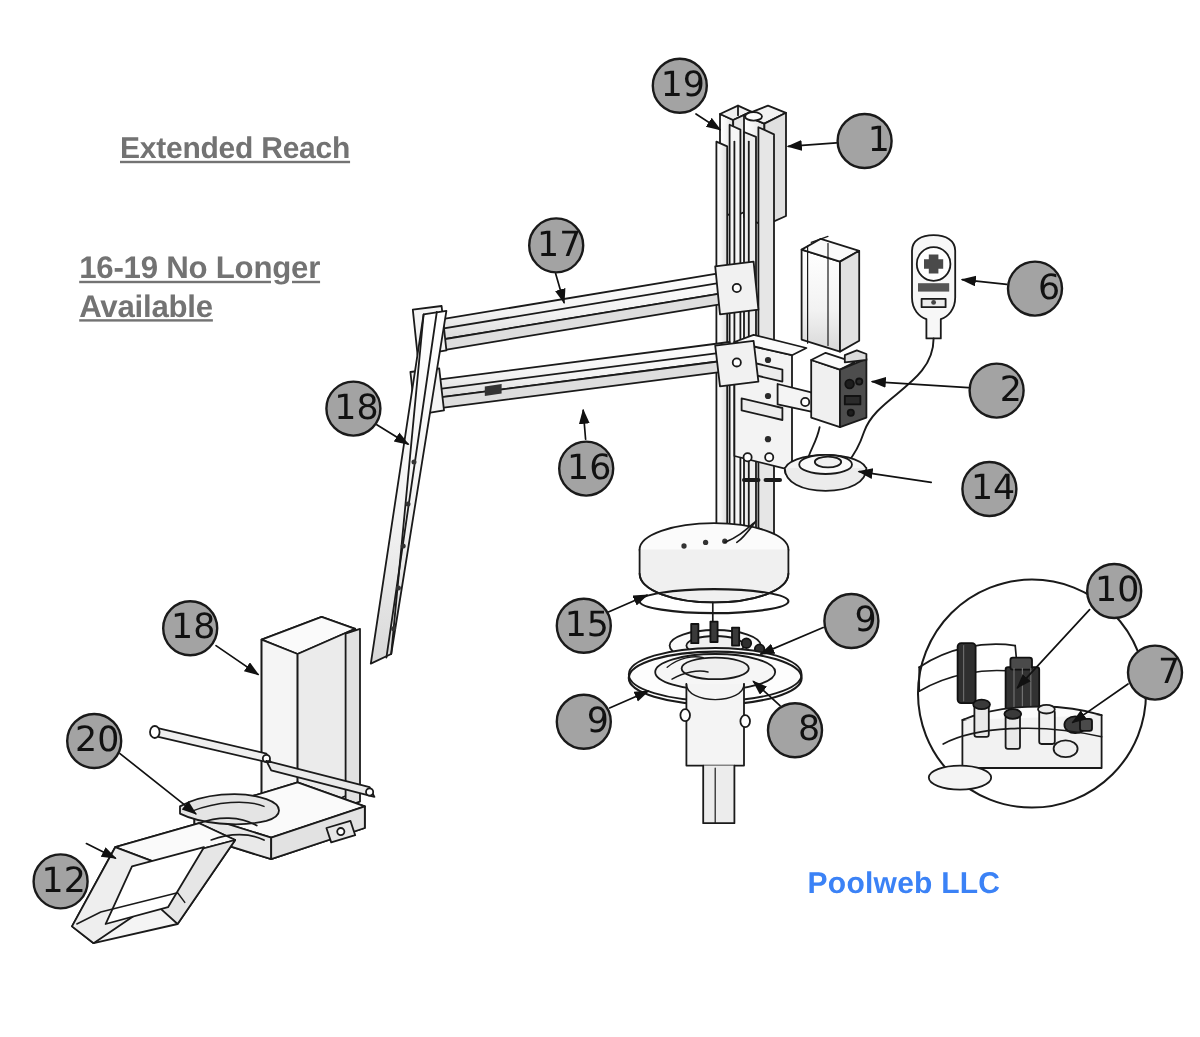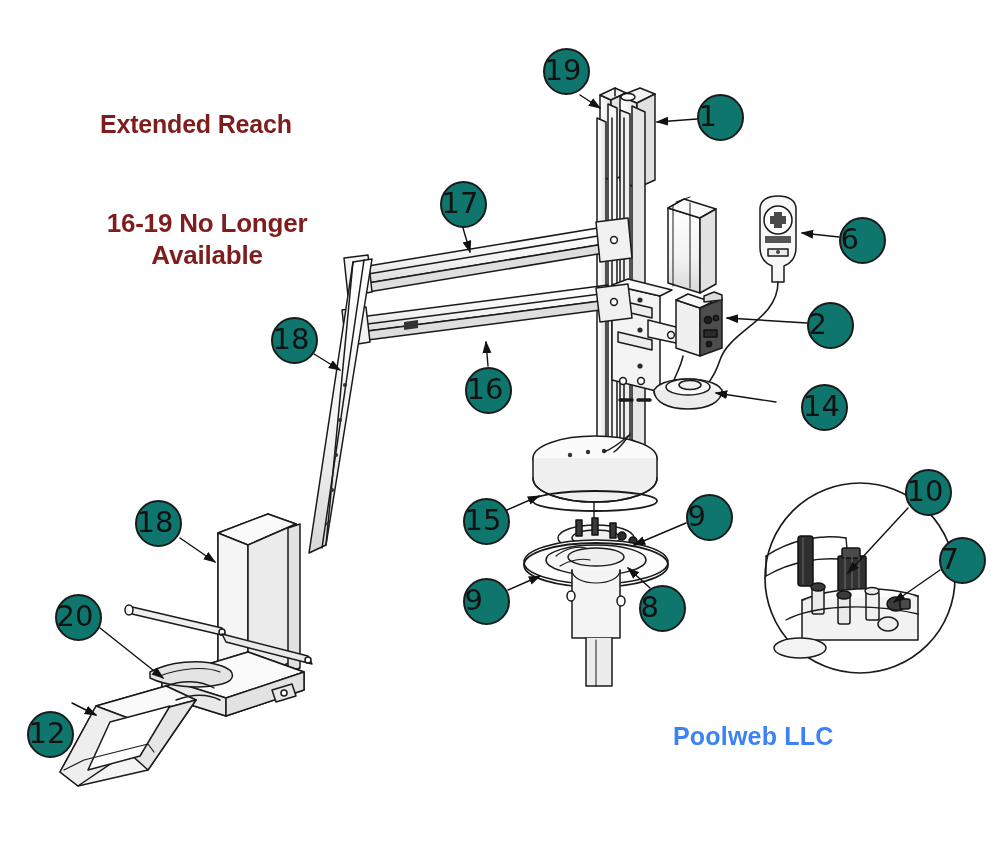--- a/index.html
+++ b/index.html
@@ -6,36 +6,36 @@
   html,body{margin:0;padding:0;background:#ffffff;}
   body{
     width:1000px;height:864px;overflow:hidden;
     font-family:"Liberation Sans",sans-serif;
     -webkit-font-smoothing:antialiased;
   }
   #stage{position:relative;width:1000px;height:864px;background:#fff;}
   #artboard{position:absolute;left:0;top:0;width:1000px;height:864px;}
 
   .note{
-    position:absolute;font-weight:bold;color:#7f1d1d;
-    letter-spacing:-0.2px;line-height:1.22;white-space:pre-line;
+    position:absolute;font-weight:bold;color:#737373;
+    letter-spacing:-0.2px;line-height:1.22;white-space:pre-line;text-decoration:underline;
   }
   #note-extended{left:100px;top:109px;font-size:25px;}
-  #note-unavailable{left:66px;top:208px;font-size:26px;text-align:center;width:282px;}
+  #note-unavailable{left:66px;top:208px;font-size:26px;text-align:left;width:282px;}
 
   #brand{
     position:absolute;left:673px;top:722px;
     font-size:25px;font-weight:bold;letter-spacing:0.2px;
   }
 
   
   .callout{
     position:absolute;width:47px;height:47px;border-radius:50%;
-    border:2px solid #1a1a1a;background:#0f766e;
-    display:flex;align-items:center;justify-content:flex-start;
+    border:2px solid #1a1a1a;background:#a3a3a3;
+    display:flex;align-items:center;justify-content:flex-end;
     font-size:29px;font-weight:400;color:#111;
     font-family:"DejaVu Sans",sans-serif;
     line-height:1;box-sizing:border-box;z-index:30;
   }
   .callout span{transform:translateY(-1px);}
 </style>
 </head>
 <body>
 
 <div id="stage">

